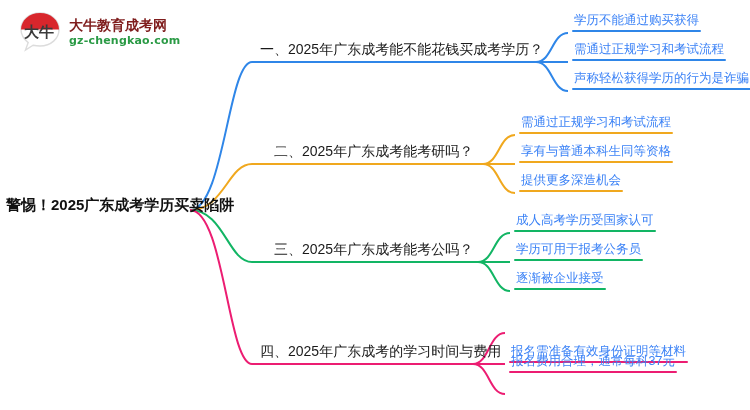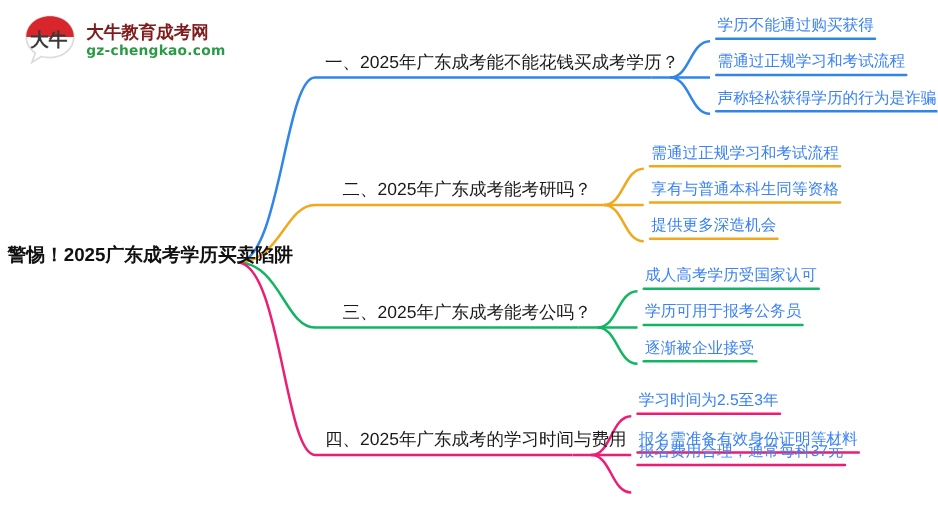--- a/index.html
+++ b/index.html
@@ -221,21 +221,20 @@
 <div class="node leaf-node" style="left:514px; top:271px;text-align:center;">
   <span class="label">逐渐被企业接受</span>
   <span class="rule" style="background:#12b564;"></span>
 </div>
 
 <div class="node branch-node" style="left:258px; top:343px;">
   <span class="label">四、2025年广东成考的学习时间与费用</span>
 </div>
 
 <div class="node leaf-node" style="left:509px; top:313px;">
-  <span class="label">学习时间为2.5至3年</span>
   <span class="rule" style="background:#ec1d72;"></span>
 </div>
 <div class="node leaf-node" style="left:509px; top:344px;">
   <span class="label">报名需准备有效身份证明等材料</span>
   <span class="rule" style="background:#ec1d72;"></span>
 </div>
 <div class="node leaf-node" style="left:509px; top:354px;">
   <span class="label">报名费用合理，通常每科37元</span>
   <span class="rule" style="background:#ec1d72;"></span>
 </div>

